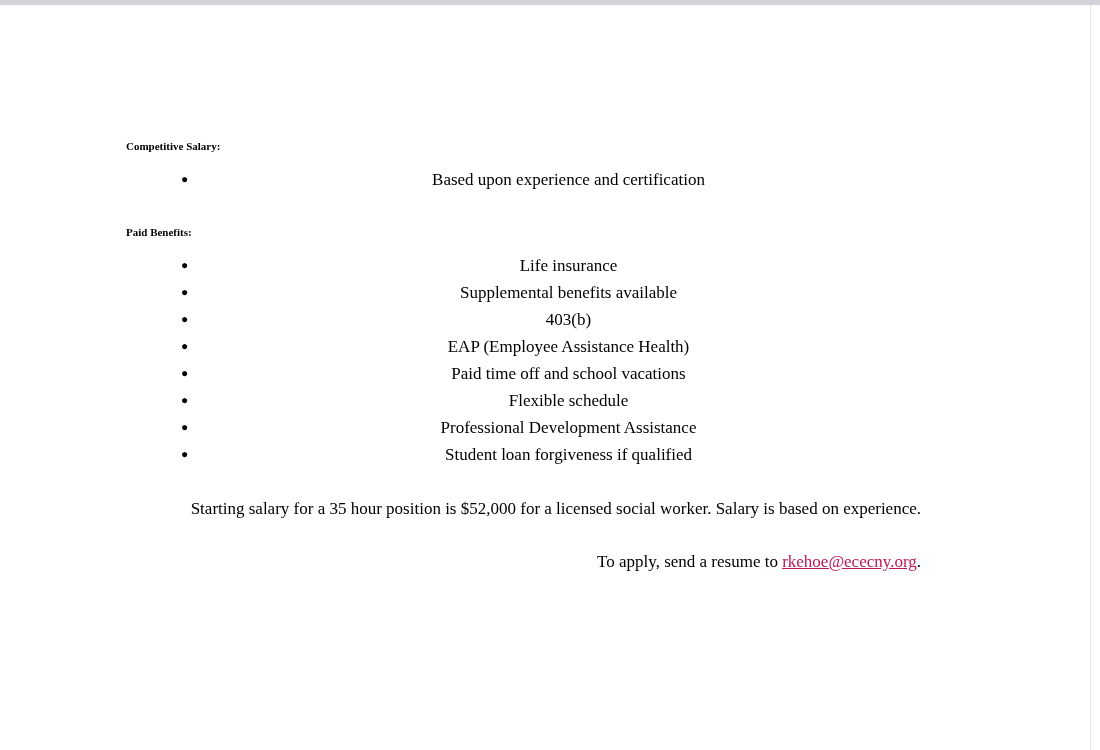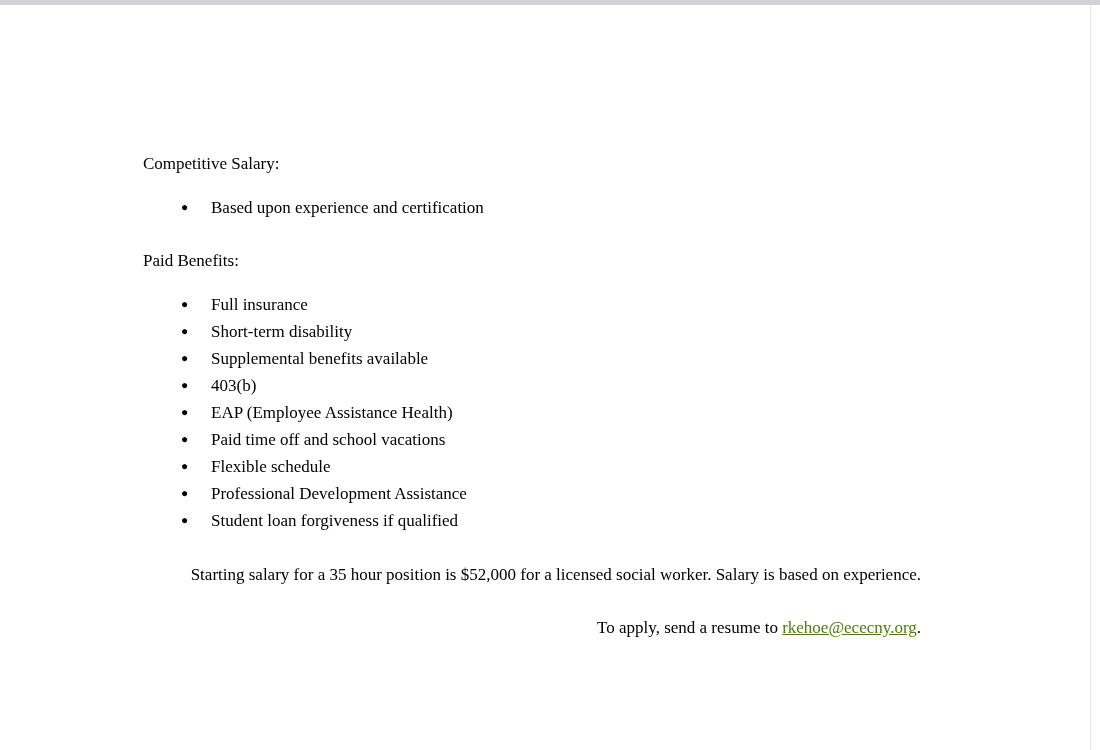--- a/index.html
+++ b/index.html
@@ -33,78 +33,78 @@
     height: 745px;
     background: #e4e4e6;
   }
   .doc {
     position: absolute;
     left: 126px;
     top: 133px;
     width: 800px;
   }
   .heading {
-    margin: 17px;
-    font-size: 17px;
-    font-weight: normal;
+    margin: 0;
+    font-size: 11px;
+    font-weight: bold;
     line-height: 27px;
   }
   .heading.second {
     margin-top: 26px;
   }
   ul.bullets {
     list-style: none;
     margin: 6px 0 0 0;
     padding: 0;
   }
   ul.bullets li {
     position: relative;
     padding-left: 85px;
     line-height: 27px;
+    text-align: center;
   }
   ul.bullets li::before {
     content: "\25CF";
     position: absolute;
     left: 55px;
     top: 0;
     font-size: 12px;
     line-height: 27px;
     color: #000;
   }
   .para {
     margin: 27px 0 0 0;
     width: 795px;
     text-align: right;
   }
   .para.apply {
     margin-top: 26px;
   }
   a.email {
-    color: #4d7c0f;
+    color: #be185d;
     text-decoration: underline;
     cursor: pointer;
   }
 </style>
 </head>
 <body>
 
 <div class="top-bar"></div>
 <div class="right-edge"></div>
 
 <div class="doc">
 
   <p class="heading">Competitive Salary:</p>
   <ul class="bullets">
     <li>Based upon experience and certification</li>
   </ul>
 
   <p class="heading second">Paid Benefits:</p>
   <ul class="bullets">
-    <li>Full insurance</li>
-    <li>Short-term disability</li>
+    <li>Life insurance</li>
     <li>Supplemental benefits available</li>
     <li>403(b)</li>
     <li>EAP (Employee Assistance Health)</li>
     <li>Paid time off and school vacations</li>
     <li>Flexible schedule</li>
     <li>Professional Development Assistance</li>
     <li>Student loan forgiveness if qualified</li>
   </ul>
 
   <p class="para">Starting salary for a 35 hour position is $52,000 for a licensed social worker. Salary is based on experience.</p>

